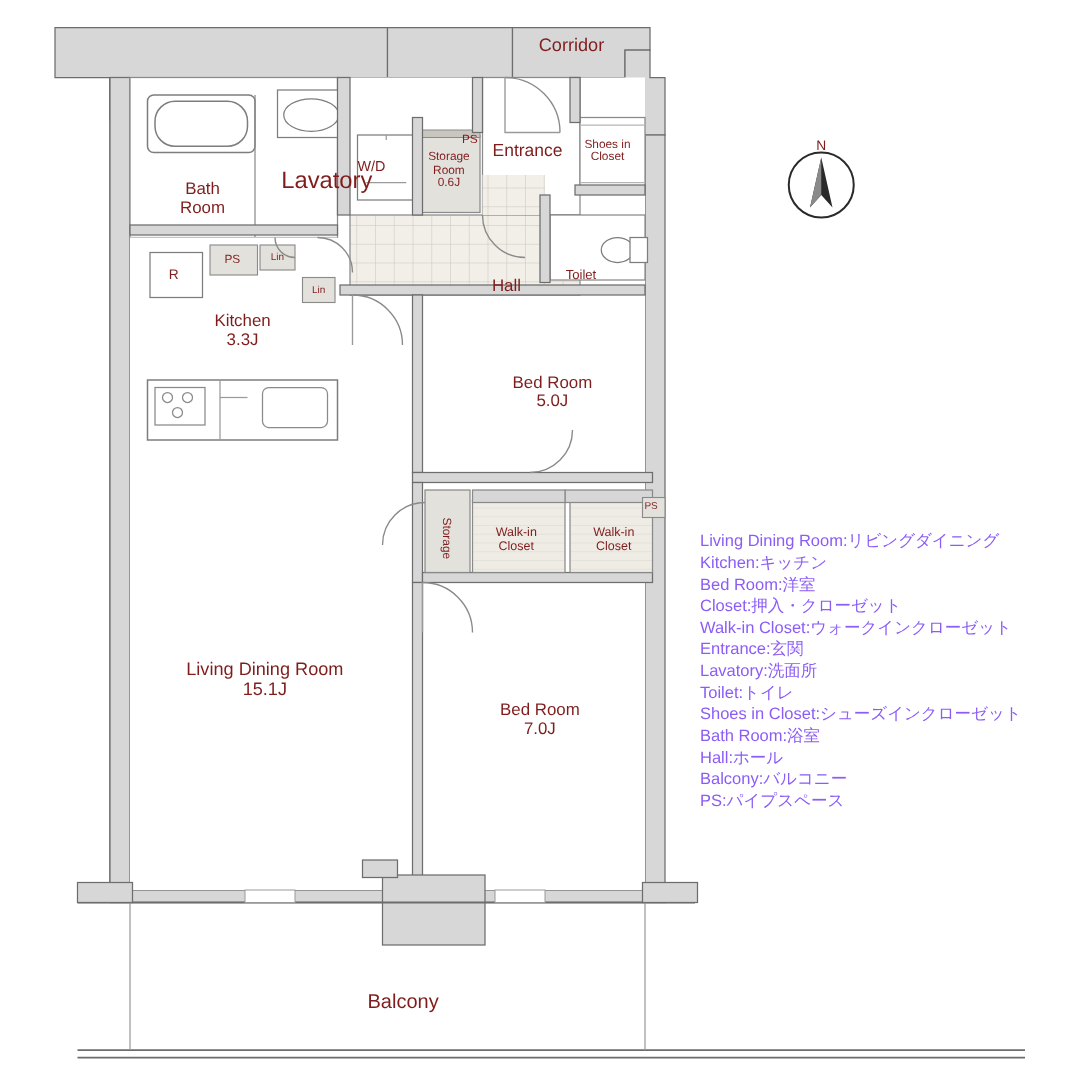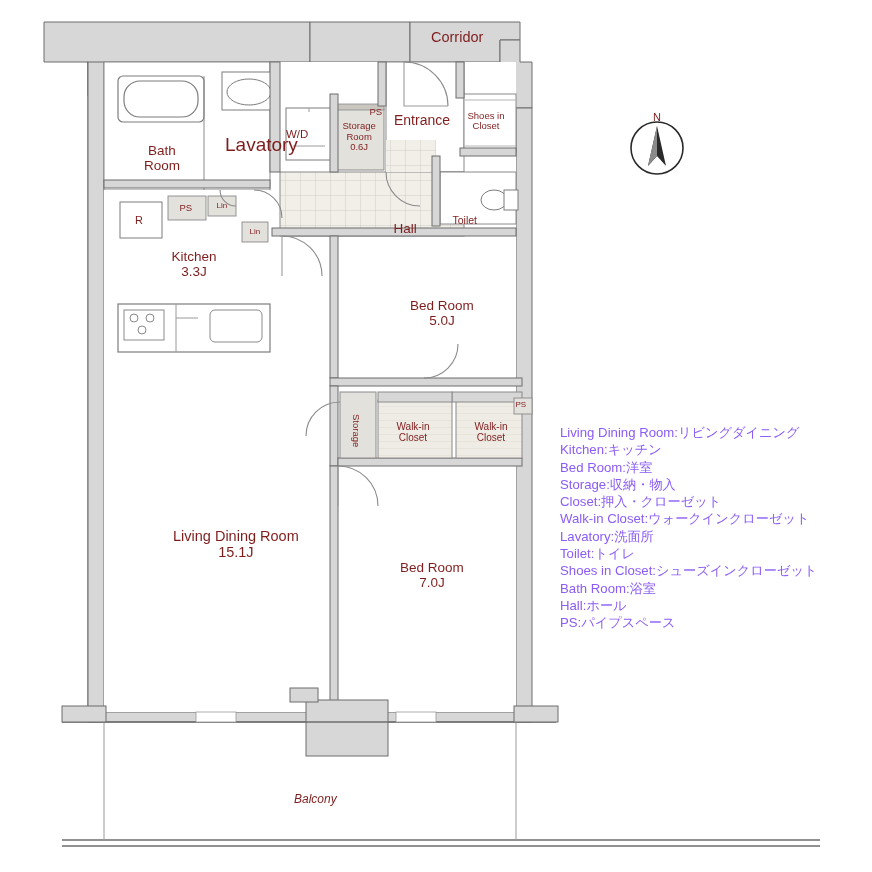--- a/index.html
+++ b/index.html
@@ -176,41 +176,42 @@
     <div class="lbl" style="font-size: 9.5px; left: 342.5px; top: 121px;"><span>Storage</span><br><span>Room</span><br><span>0.6J</span></div>
     <div class="lbl" style="font-size: 14px; left: 394px; top: 113px;"><span>Entrance</span></div>
     <div class="lbl" style="font-size: 9.5px; left: 467.5px; top: 110.5px;"><span>Shoes in</span><br><span>Closet</span></div>
     <div class="lbl" style="font-size: 13.5px; left: 393.5px; top: 191.5px; margin-top: 29px;"><span>Hall</span></div>
     <div class="lbl" style="font-size: 10.5px; left: 452.5px; top: 195px; margin-top: 20px;"><span>Toilet</span></div>
     <div class="lbl" style="font-size: 13.5px; left: 171.5px; top: 249px;"><span>Kitchen</span><br><span>3.3J</span></div>
     <div class="lbl" style="font-size: 13.5px; left: 410px; top: 298px;"><span>Bed Room</span><br><span>5.0J</span></div>
     <div class="lbl" style="font-size: 9.5px; left: 350.5px; top: 413.5px; writing-mode: vertical-rl; transform: none;"><span>Storage</span></div>
     <div class="lbl" style="font-size: 10px; left: 396.5px; top: 421px;"><span>Walk-in</span><br><span>Closet</span></div>
     <div class="lbl" style="font-size: 10px; left: 474.5px; top: 421px;"><span>Walk-in</span><br><span>Closet</span></div>
-    <div class="lbl" style="font-size: 14.5px; left: 173px; top: 528px;"><span>Living Dining Room</span><br><span>15.1J</span></div>
+    <div class="lbl" style="font-size: 14.5px; left: 149px; top: 528px;"><span>Living Dining Room</span><br><span>15.1J</span></div>
     <div class="lbl" style="font-size: 13.5px; left: 400px; top: 560px;"><span>Bed Room</span><br><span>7.0J</span></div>
-    <div class="lbl" style="font-size: 12px; left: 294px; top: 793px; font-style: italic;"><span>Balcony</span></div>
+    <div class="lbl" style="font-size: 16px; left: 294px; top: 793px;"><span>Balcony</span></div>
   </div>
 <div id="small-labels">
     <div class="lbl" style="font-size: 9.5px; left: 369.5px; top: 106.5px;">PS</div>
     <div class="lbl" style="font-size: 9.5px; left: 179.5px; top: 202.5px;">PS</div>
     <div class="lbl" style="font-size: 8px; left: 216.5px; top: 201.5px;">Lin</div>
     <div class="lbl" style="font-size: 8px; left: 249.5px; top: 227.5px;">Lin</div>
     <div class="lbl" style="font-size: 11px; left: 135px; top: 214px;">R</div>
     <div class="lbl" style="font-size: 8px; left: 515.5px; top: 400.5px;">PS</div>
   </div>
 
 <div class="legend" id="legend">
     <div>Living Dining Room:リビングダイニング</div>
     <div>Kitchen:キッチン</div>
     <div>Bed Room:洋室</div>
-    <div>Storage:収納・物入</div>
     <div>Closet:押入・クローゼット</div>
     <div>Walk-in Closet:ウォークインクローゼット</div>
+    <div>Entrance:玄関</div>
     <div>Lavatory:洗面所</div>
     <div>Toilet:トイレ</div>
     <div>Shoes in Closet:シューズインクローゼット</div>
     <div>Bath Room:浴室</div>
     <div>Hall:ホール</div>
+    <div>Balcony:バルコニー</div>
     <div>PS:パイプスペース</div>
   </div>
 
 <div class="lbl" style="font-size: 11px; left: 653px; top: 111px;">N</div>
 
 </body></html>

